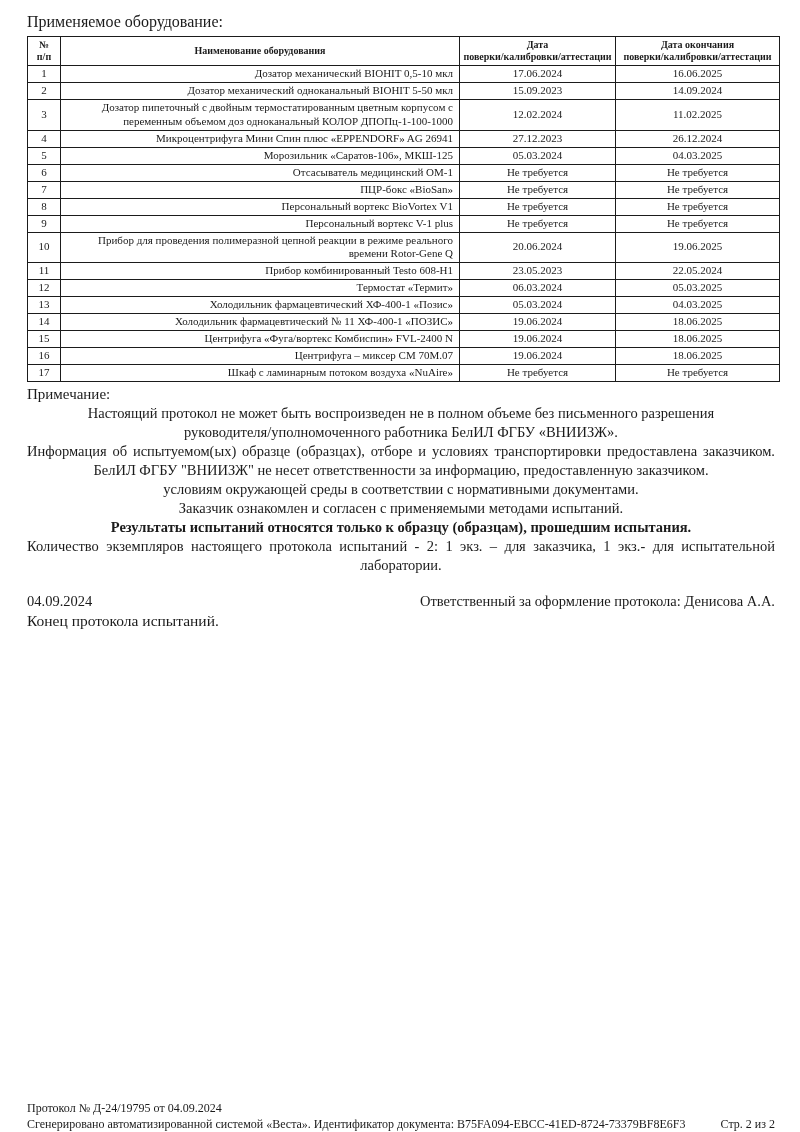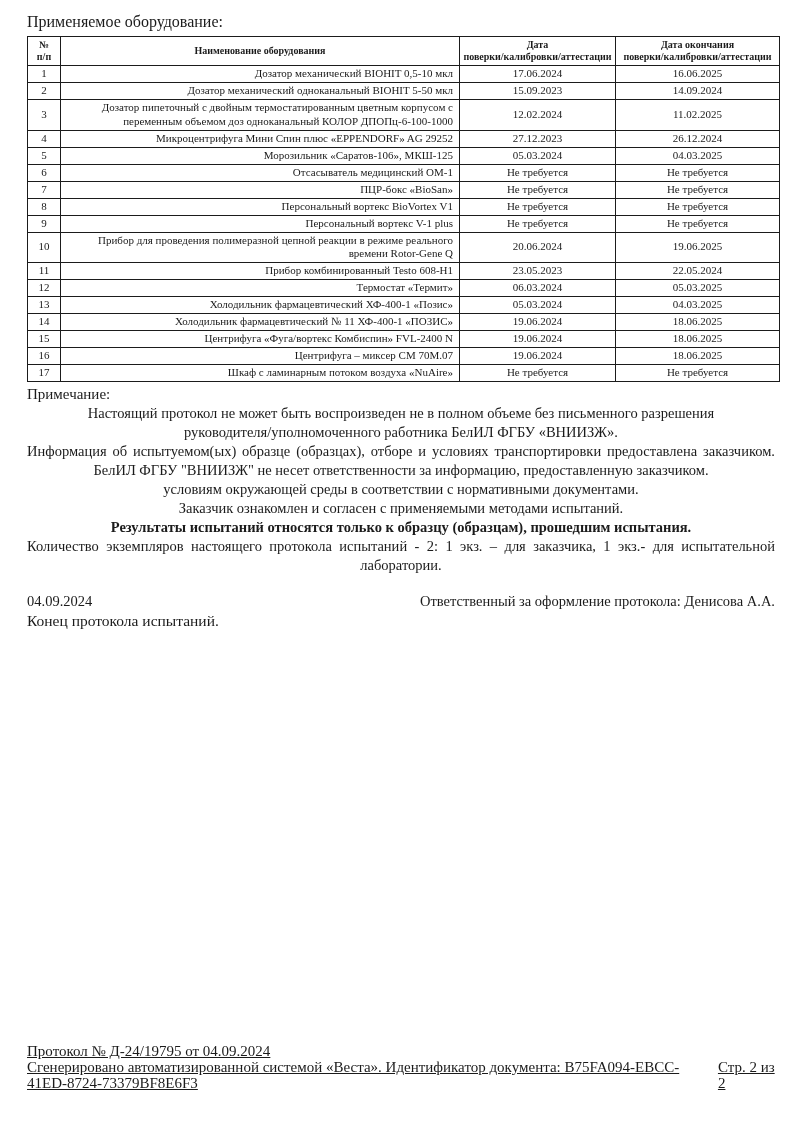--- a/index.html
+++ b/index.html
@@ -69,24 +69,23 @@
     line-height: 19px;
   }
   .end-line {
     font-size: 15.5px;
     line-height: 20px;
   }
   .footer {
     position: absolute;
     left: 27px;
     right: 25px;
-    top: 1043px;
-    font-size: 15px;
+    top: 1100px;
+    font-size: 12px;
     line-height: 16px;
-    text-decoration: underline;
   }
   .footer-row2 {
     display: flex;
     justify-content: space-between;
   }
 </style>
 </head>
 <body>
 
 <div class="page">
@@ -125,27 +124,27 @@
       <td class="cell-date">16.06.2025</td>
     </tr>
         <tr>
       <td class="cell-num">2</td>
       <td class="cell-name">Дозатор механический одноканальный BIOHIT 5-50 мкл</td>
       <td class="cell-date">15.09.2023</td>
       <td class="cell-date">14.09.2024</td>
     </tr>
         <tr>
       <td class="cell-num">3</td>
-      <td class="cell-name">Дозатор пипеточный с двойным термостатированным цветным корпусом с переменным объемом доз одноканальный КОЛОР ДПОПц-6-100-1000</td>
+      <td class="cell-name">Дозатор пипеточный с двойным термостатированным цветным корпусом с переменным объемом доз одноканальный КОЛОР ДПОПц-1-100-1000</td>
       <td class="cell-date">12.02.2024</td>
       <td class="cell-date">11.02.2025</td>
     </tr>
         <tr>
       <td class="cell-num">4</td>
-      <td class="cell-name">Микроцентрифуга Мини Спин плюс «EPPENDORF» AG 29252</td>
+      <td class="cell-name">Микроцентрифуга Мини Спин плюс «EPPENDORF» AG 26941</td>
       <td class="cell-date">27.12.2023</td>
       <td class="cell-date">26.12.2024</td>
     </tr>
         <tr>
       <td class="cell-num">5</td>
       <td class="cell-name">Морозильник «Саратов-106», МКШ-125</td>
       <td class="cell-date">05.03.2024</td>
       <td class="cell-date">04.03.2025</td>
     </tr>
         <tr>

